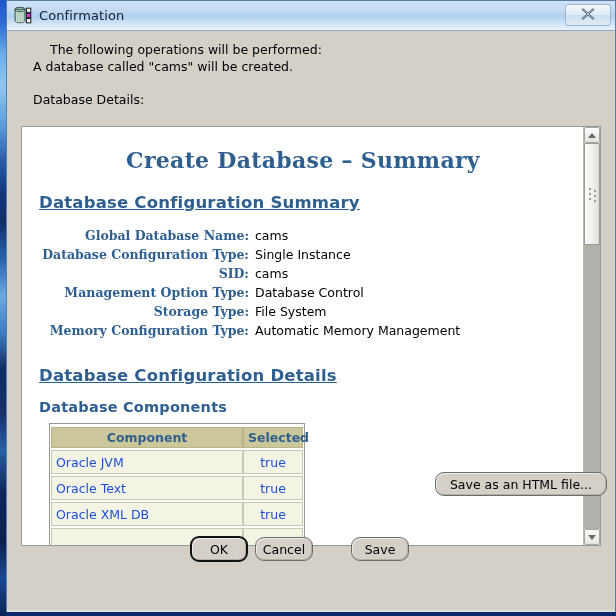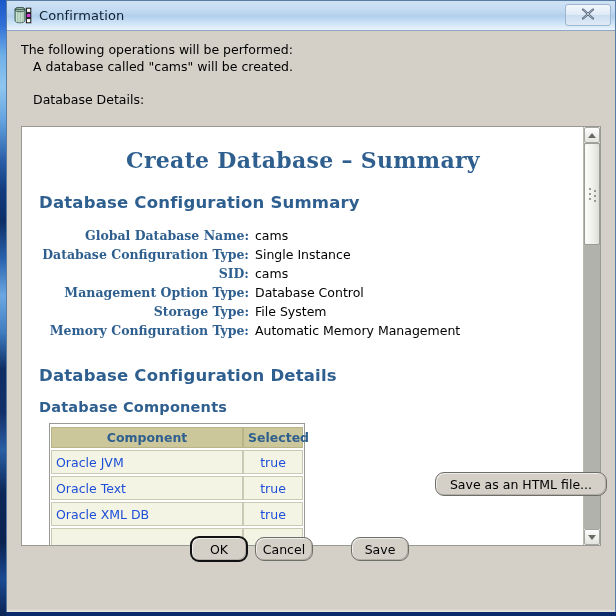--- a/index.html
+++ b/index.html
@@ -54,21 +54,21 @@
     position:relative;
     height:581px;
     background:#d4d0c8;
     box-sizing:border-box;
     padding:0;
   }
   #intro{
     position:absolute;left:14px;top:10px;width:560px;
     font-size:12.5px;color:#000;line-height:17px;
   }
-  #intro .l1{display:block;}
+  #intro .l1{display:block;margin-left:29px;}
   #intro .l2{display:block;margin-left:12px;}
   #intro .l3{display:block;margin-left:12px;margin-top:16px;}
 
   
   #scrollpane{
     position:absolute;left:14px;top:95px;width:580px;height:420px;
     box-sizing:border-box;
     border:1px solid #9a9a94;
     background:#ffffff;
     overflow:hidden;
@@ -80,21 +80,21 @@
   }
   #doc-inner{padding:12px 16px 0 10px;}
   .doc-title{
     text-align:center;font-size:22px;color:#2e5f8f;font-weight:bold;
     font-family:"DejaVu Serif","Liberation Serif",serif;
     letter-spacing:.3px;margin:8px 0 20px 0;
   }
   .h1{
     font-size:16.5px;color:#2e5f8f;font-weight:bold;
     font-family:"DejaVu Sans","Liberation Sans",sans-serif;
-    margin:0 0 6px 0;letter-spacing:.2px;
+    margin:0 0 6px 0;letter-spacing:.2px;text-decoration:underline;
   }
   .h2{
     font-size:14.5px;color:#2e5f8f;font-weight:bold;
     font-family:"DejaVu Sans","Liberation Sans",sans-serif;
     margin:14px 0 8px 0;letter-spacing:.2px;
   }
   #summary-table{border-collapse:collapse;margin:14px 0 0 0;}
   #summary-table td{padding:2px 0;vertical-align:top;font-size:12.5px;}
   #summary-table td.k{
     text-align:right;color:#2e5f8f;font-weight:bold;

